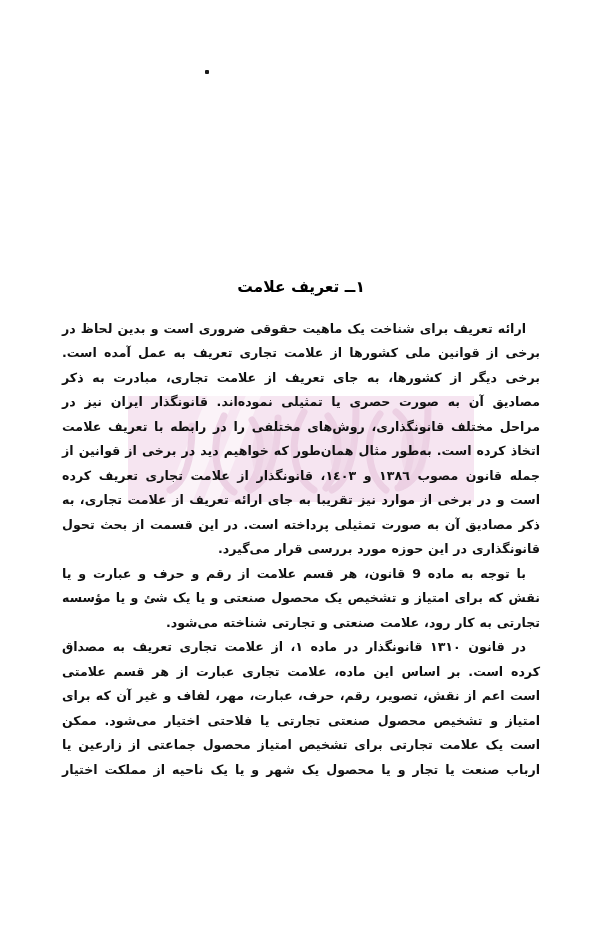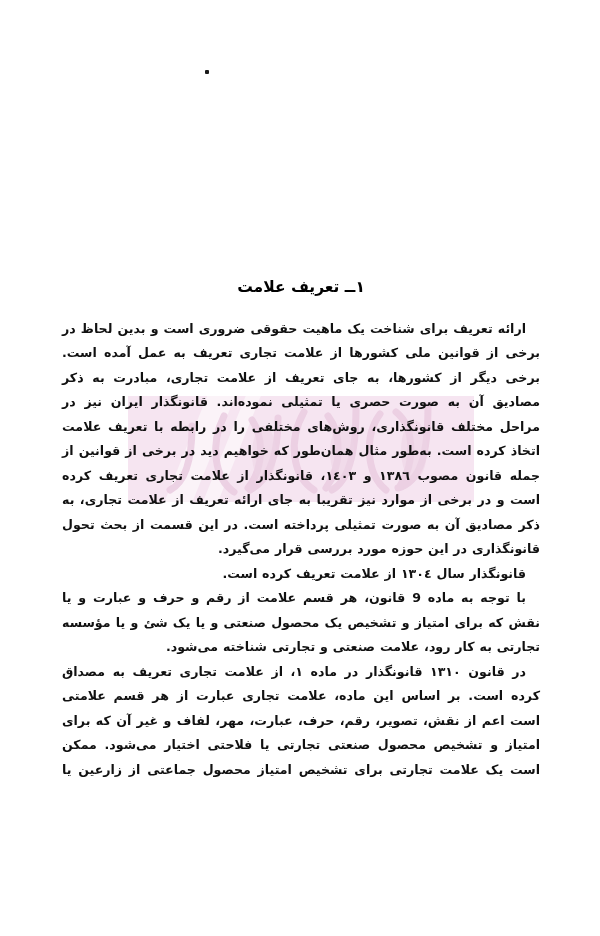--- a/index.html
+++ b/index.html
@@ -131,21 +131,20 @@
       </g>
     </svg>
   </div>
 
   <div class="content">
 
     <h1 class="heading">١ــ تعریف علامت</h1>
 
     <div class="body-block">
       <p class="para">ارائه تعریف برای شناخت یک ماهیت حقوقی ضروری است و بدین لحاظ در برخی از قوانین ملی کشورها از علامت تجاری تعریف به عمل آمده است. برخی دیگر از کشورها، به جای تعریف از علامت تجاری، مبادرت به ذکر مصادیق آن به صورت حصری یا تمثیلی نموده‌اند. قانونگذار ایران نیز در مراحل مختلف قانونگذاری، روش‌های مختلفی را در رابطه با تعریف علامت اتخاذ کرده است. به‌طور مثال همان‌طور که خواهیم دید در برخی از قوانین از جمله قانون مصوب ١٣٨٦ و ١٤٠٣، قانونگذار از علامت تجاری تعریف کرده است و در برخی از موارد نیز تقریبا به جای ارائه تعریف از علامت تجاری، به ذکر مصادیق آن به صورت تمثیلی پرداخته است. در این قسمت از بحث تحول قانونگذاری در این حوزه مورد بررسی قرار می‌گیرد.</p>
-      <p class="para tight">قانونگذار سال ١٣٠٤ از علامت تعریف کرده است.</p>
       <p class="para">با توجه به ماده 9 قانون، هر قسم علامت از رقم و حرف و عبارت و یا نقش که برای امتیاز و تشخیص یک محصول صنعتی و یا یک شئ و یا مؤسسه تجارتی به کار رود، علامت صنعتی و تجارتی شناخته می‌شود.</p>
       <p class="para">در قانون ١٣١٠ قانونگذار در ماده ١، از علامت تجاری تعریف به مصداق کرده است. بر اساس این ماده، علامت تجاری عبارت از هر قسم علامتی است اعم از نقش، تصویر، رقم، حرف، عبارت، مهر، لفاف و غیر آن که برای امتیاز و تشخیص محصول صنعتی تجارتی یا فلاحتی اختیار می‌شود. ممکن است یک علامت تجارتی برای تشخیص امتیاز محصول جماعتی از زارعین یا ارباب صنعت یا تجار و یا محصول یک شهر و یا یک ناحیه از مملکت اختیار شود.</p>
     </div>
 
   </div>
 
   <span class="scan-dot bottom"></span>
 
 </div>
 

